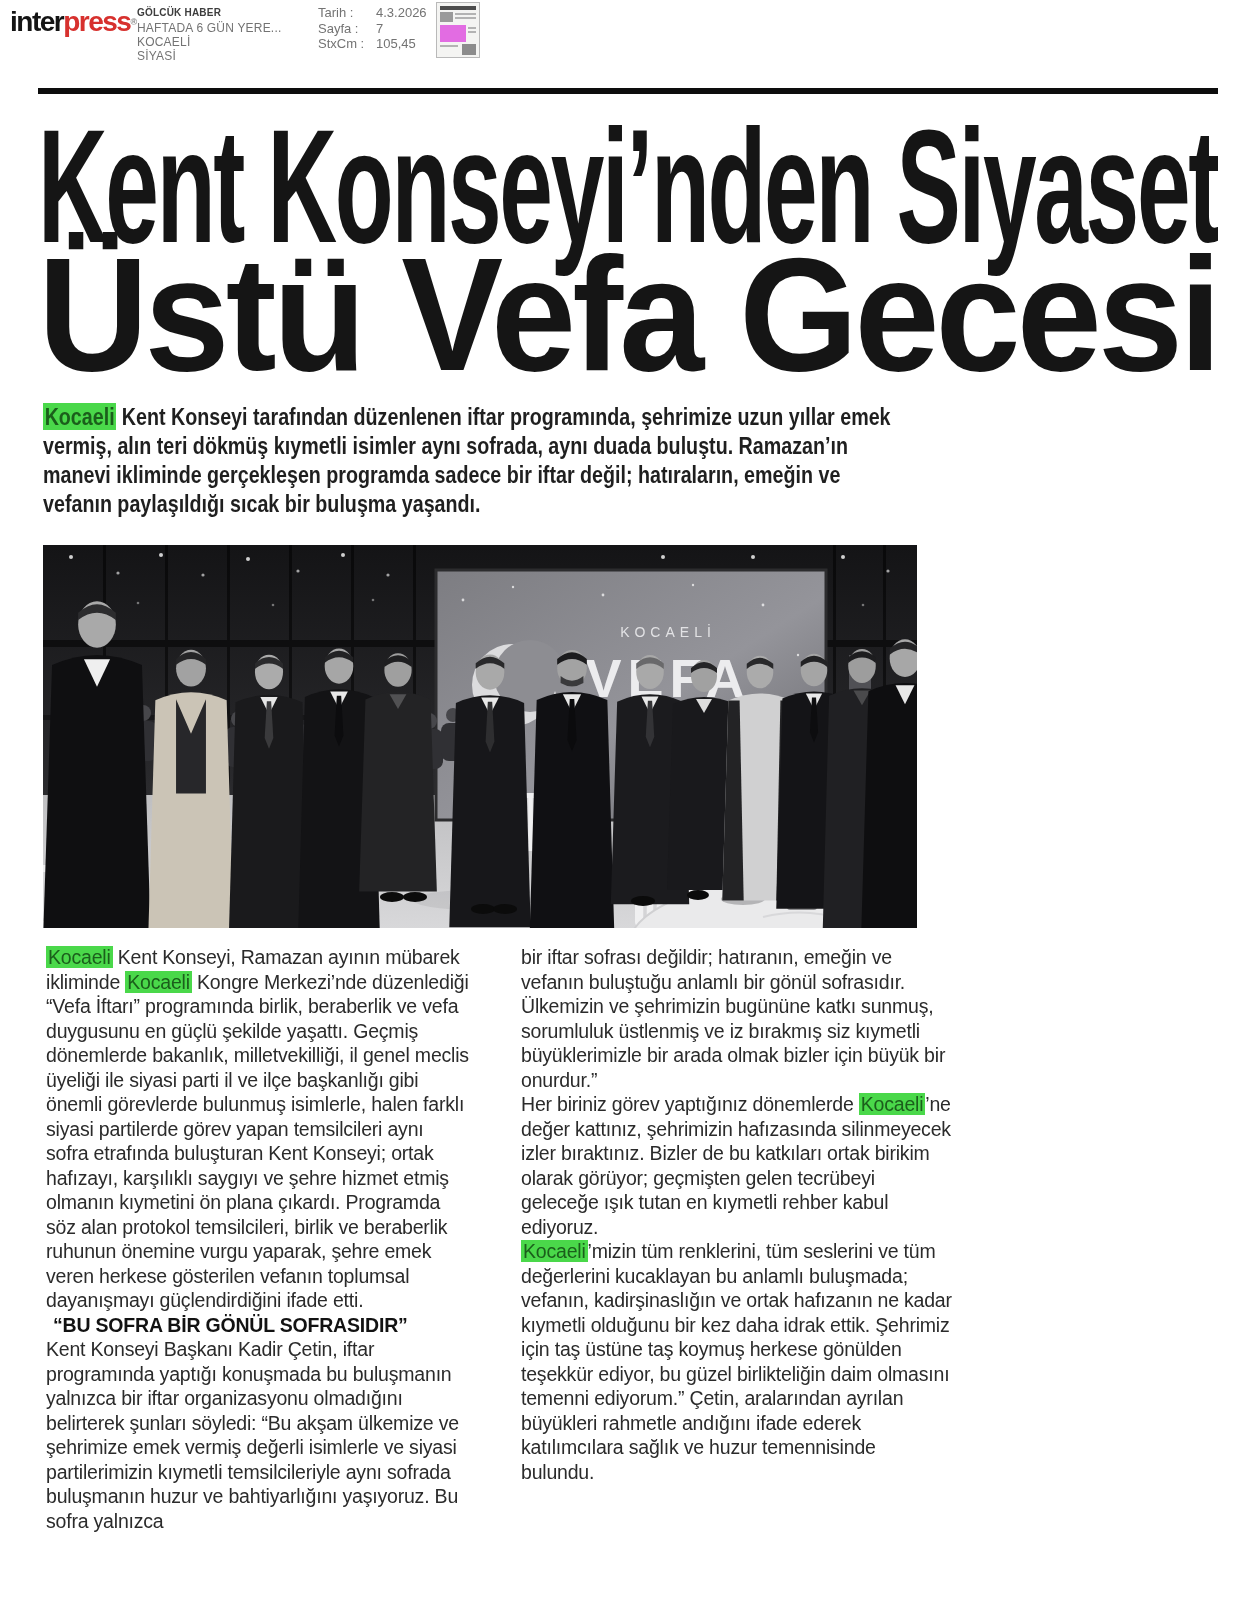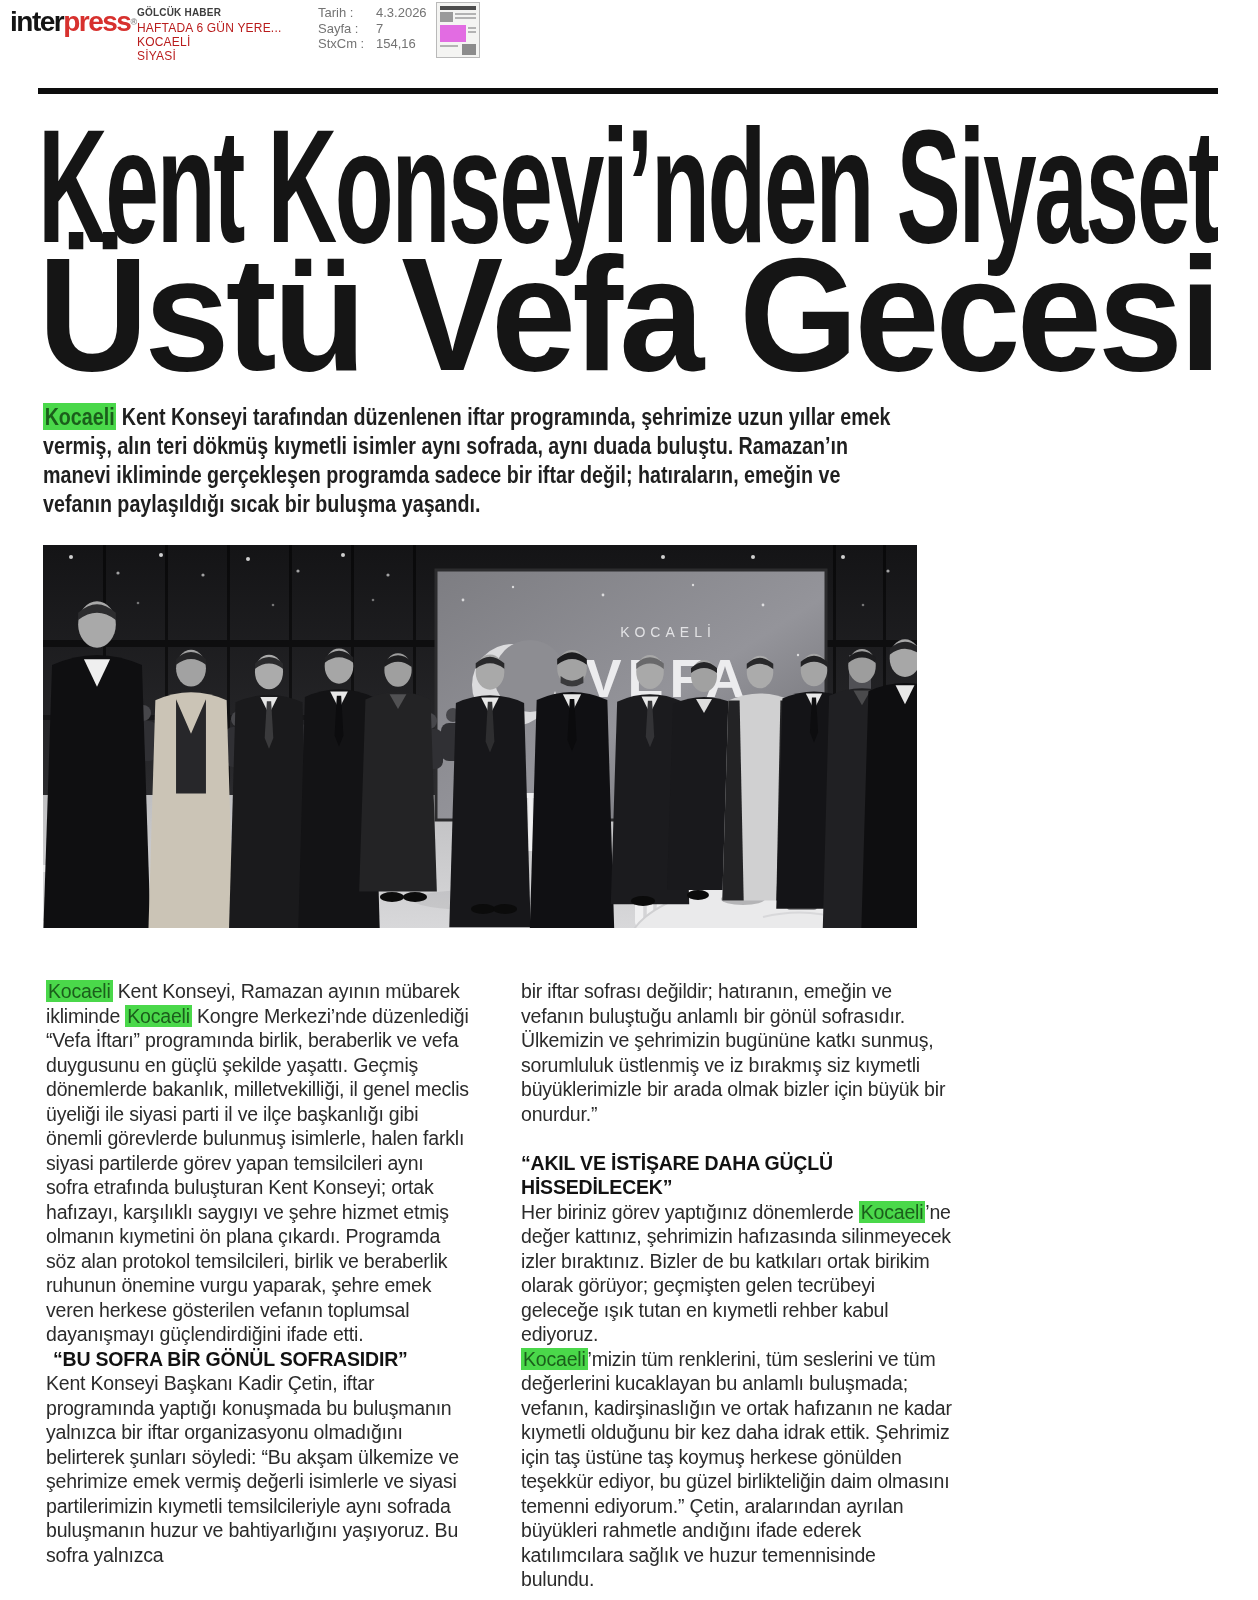--- a/index.html
+++ b/index.html
@@ -6,21 +6,21 @@
   .page{position:relative;width:1258px;height:1600px;background:#fff;overflow:hidden;
         font-family:"Liberation Sans",sans-serif;color:#222;}
 
   
   .logo{position:absolute;left:10px;top:8px;font-size:28px;font-weight:bold;letter-spacing:-1.5px;line-height:28px;}
   .logo .lg-black{color:#141414;}
   .logo .lg-red{color:#d7312e;}
   .logo sup{font-size:9px;color:#888;letter-spacing:0;vertical-align:top;}
   .pub{position:absolute;left:137px;top:5px;line-height:14px;}
   .pub .pub-name{font-size:10px;font-weight:bold;color:#3d3d3d;letter-spacing:.2px;line-height:16px;}
-  .pub .pub-sub{font-size:12px;color:#b91c1c;letter-spacing:.2px;}
+  .pub .pub-sub{font-size:12px;color:#737373;letter-spacing:.2px;}
   .meta{position:absolute;left:318px;top:5px;font-size:13px;color:#737373;line-height:15.5px;}
   .meta .m-label{display:inline-block;width:58px;}
   .thumb{position:absolute;left:436px;top:2px;width:44px;height:56px;background:#f4f4f2;
          border:1px solid #b9b9b9;box-sizing:border-box;}
   .thumb .t-bar{position:absolute;left:3px;top:3px;width:36px;height:4px;background:#4c4c4c;}
   .thumb .t-img{position:absolute;left:3px;top:9px;width:13px;height:10px;background:#9a9a9a;}
   .thumb .t-l1{position:absolute;left:18px;top:10px;width:21px;height:2px;background:#b3b3b3;}
   .thumb .t-l2{position:absolute;left:18px;top:14px;width:21px;height:2px;background:#b3b3b3;}
   .thumb .t-mag{position:absolute;left:3px;top:22px;width:26px;height:17px;background:#e26ce2;}
   .thumb .t-l3{position:absolute;left:31px;top:24px;width:8px;height:2px;background:#b3b3b3;}
@@ -36,21 +36,21 @@
 
   
   .lead{position:absolute;left:43px;top:402px;width:1045px;transform:scale(.82,1);transform-origin:left top;}
   .lead .body-p{font-size:24px;font-weight:bold;line-height:29px;color:#1f1f1f;letter-spacing:0;}
 
   
   .photo-wrap{position:absolute;left:43px;top:545px;width:874px;height:383px;background:#111;}
   .photo-wrap svg{display:block;}
 
   
-  .col{position:absolute;top:945px;margin-top:34px;}
+  .col{position:absolute;top:945px;}
   .col-left{left:46px;width:425px;}
   .col-right{left:521px;width:432px;}
   .body-p,.subhead{margin:0;font-size:19.5px;line-height:24.5px;color:#2b2b2b;letter-spacing:-.2px;}
   .subhead{font-weight:bold;color:#121212;}
   .space-before{margin-top:24.5px;}
   .indent{padding-left:7px;}
   .hl{background:#4ad84a;color:#1b5e1b;padding:0 2px;}
 
   
   .banner-txt{font-family:"Liberation Sans",sans-serif;fill:#ececee;}
@@ -67,21 +67,21 @@
   <div class="pub">
     <div class="pub-name">GÖLCÜK HABER</div>
     <div class="pub-sub">HAFTADA 6 GÜN YERE...</div>
     <div class="pub-sub">KOCAELİ</div>
     <div class="pub-sub">SİYASİ</div>
   </div>
 
   <div class="meta">
     <div><span class="m-label">Tarih :</span><span>4.3.2026</span></div>
     <div><span class="m-label">Sayfa :</span><span>7</span></div>
-    <div><span class="m-label">StxCm :</span><span>154,16</span></div>
+    <div><span class="m-label">StxCm :</span><span>105,45</span></div>
   </div>
 
   <div class="thumb">
     <div class="t-bar"></div>
     <div class="t-img"></div>
     <div class="t-l1"></div>
     <div class="t-l2"></div>
     <div class="t-mag"></div>
     <div class="t-l3"></div>
     <div class="t-l4"></div>
@@ -359,18 +359,17 @@
     </svg>
   </div>
 
   <div class="col col-left">
       <p class="body-p"><span class="hl">Kocaeli</span><span> Kent Konseyi, Ramazan ayının mübarek ikliminde </span><span class="hl">Kocaeli</span><span> Kongre Merkezi’nde düzenlediği “Vefa İftarı” programında birlik, beraberlik ve vefa duygusunu en güçlü şekilde yaşattı. Geçmiş dönemlerde bakanlık, milletvekilliği, il genel meclis üyeliği ile siyasi parti il ve ilçe başkanlığı gibi önemli görevlerde bulunmuş isimlerle, halen farklı siyasi partilerde görev yapan temsilcileri aynı sofra etrafında buluşturan Kent Konseyi; ortak hafızayı, karşılıklı saygıyı ve şehre hizmet etmiş olmanın kıymetini ön plana çıkardı. Programda söz alan protokol temsilcileri, birlik ve beraberlik ruhunun önemine vurgu yaparak, şehre emek veren herkese gösterilen vefanın toplumsal dayanışmayı güçlendirdiğini ifade etti.</span></p>
       <h3 class="subhead indent"><span>“BU SOFRA BİR GÖNÜL SOFRASIDIR”</span></h3>
       <p class="body-p"><span>Kent Konseyi Başkanı Kadir Çetin, iftar programında yaptığı konuşmada bu buluşmanın yalnızca bir iftar organizasyonu olmadığını belirterek şunları söyledi: “Bu akşam ülkemize ve şehrimize emek vermiş değerli isimlerle ve siyasi partilerimizin kıymetli temsilcileriyle aynı sofrada buluşmanın huzur ve bahtiyarlığını yaşıyoruz. Bu sofra yalnızca</span></p>
     </div>
   <div class="col col-right">
       <p class="body-p"><span>bir iftar sofrası değildir; hatıranın, emeğin ve vefanın buluştuğu anlamlı bir gönül sofrasıdır. Ülkemizin ve şehrimizin bugününe katkı sunmuş, sorumluluk üstlenmiş ve iz bırakmış siz kıymetli büyüklerimizle bir arada olmak bizler için büyük bir onurdur.”</span></p>
-      <h3 class="subhead space-before"><span>“AKIL VE İSTİŞARE DAHA GÜÇLÜ HİSSEDİLECEK”</span></h3>
       <p class="body-p"><span>Her biriniz görev yaptığınız dönemlerde </span><span class="hl">Kocaeli</span><span>’ne değer kattınız, şehrimizin hafızasında silinmeyecek izler bıraktınız. Bizler de bu katkıları ortak birikim olarak görüyor; geçmişten gelen tecrübeyi geleceğe ışık tutan en kıymetli rehber kabul ediyoruz.</span></p>
       <p class="body-p"><span class="hl">Kocaeli</span><span>’mizin tüm renklerini, tüm seslerini ve tüm değerlerini kucaklayan bu anlamlı buluşmada; vefanın, kadirşinaslığın ve ortak hafızanın ne kadar kıymetli olduğunu bir kez daha idrak ettik. Şehrimiz için taş üstüne taş koymuş herkese gönülden teşekkür ediyor, bu güzel birlikteliğin daim olmasını temenni ediyorum.” Çetin, aralarından ayrılan büyükleri rahmetle andığını ifade ederek katılımcılara sağlık ve huzur temennisinde bulundu.</span></p>
     </div>
 
 </div>
 
 </body></html>

